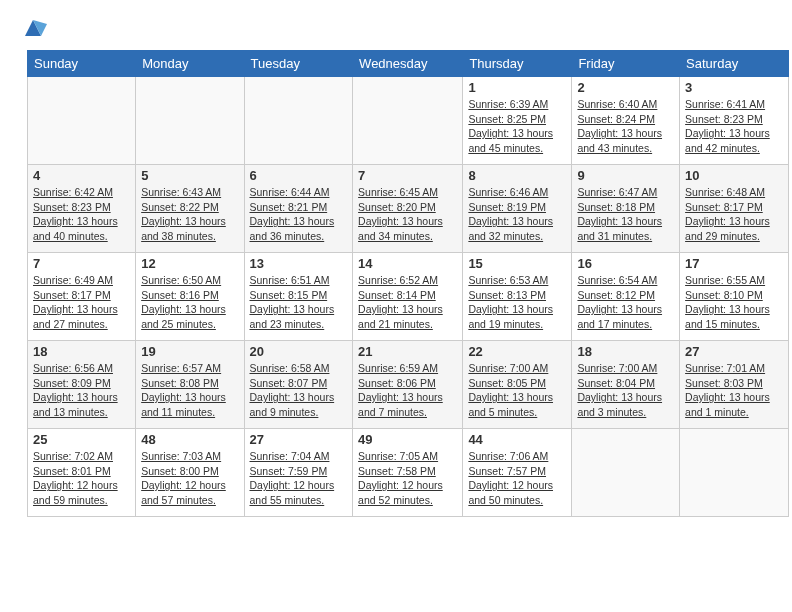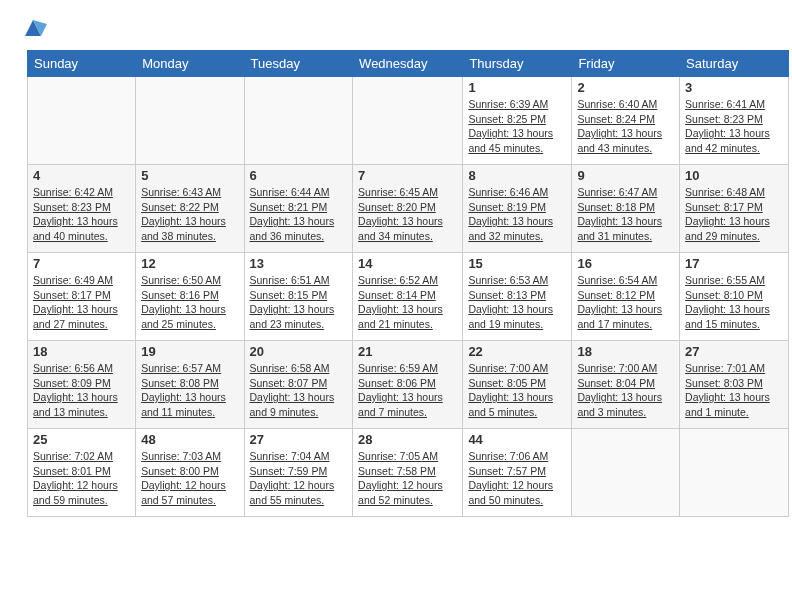--- a/index.html
+++ b/index.html
@@ -253,21 +253,21 @@
           </td>
           <td>
             <span class="day-number">48</span>
             <div class="day-info">Sunrise: 7:03 AM<br>Sunset: 8:00 PM<br>Daylight: 12 hours and 57 minutes.</div>
           </td>
           <td>
             <span class="day-number">27</span>
             <div class="day-info">Sunrise: 7:04 AM<br>Sunset: 7:59 PM<br>Daylight: 12 hours and 55 minutes.</div>
           </td>
           <td>
-            <span class="day-number">28</span>
+            <span class="day-number">49</span>
             <div class="day-info">Sunrise: 7:05 AM<br>Sunset: 7:58 PM<br>Daylight: 12 hours and 52 minutes.</div>
           </td>
           <td>
             <span class="day-number">44</span>
             <div class="day-info">Sunrise: 7:06 AM<br>Sunset: 7:57 PM<br>Daylight: 12 hours and 50 minutes.</div>
           </td>
           <td class="empty"></td>
           <td class="empty"></td>
         </tr>
       </tbody>

